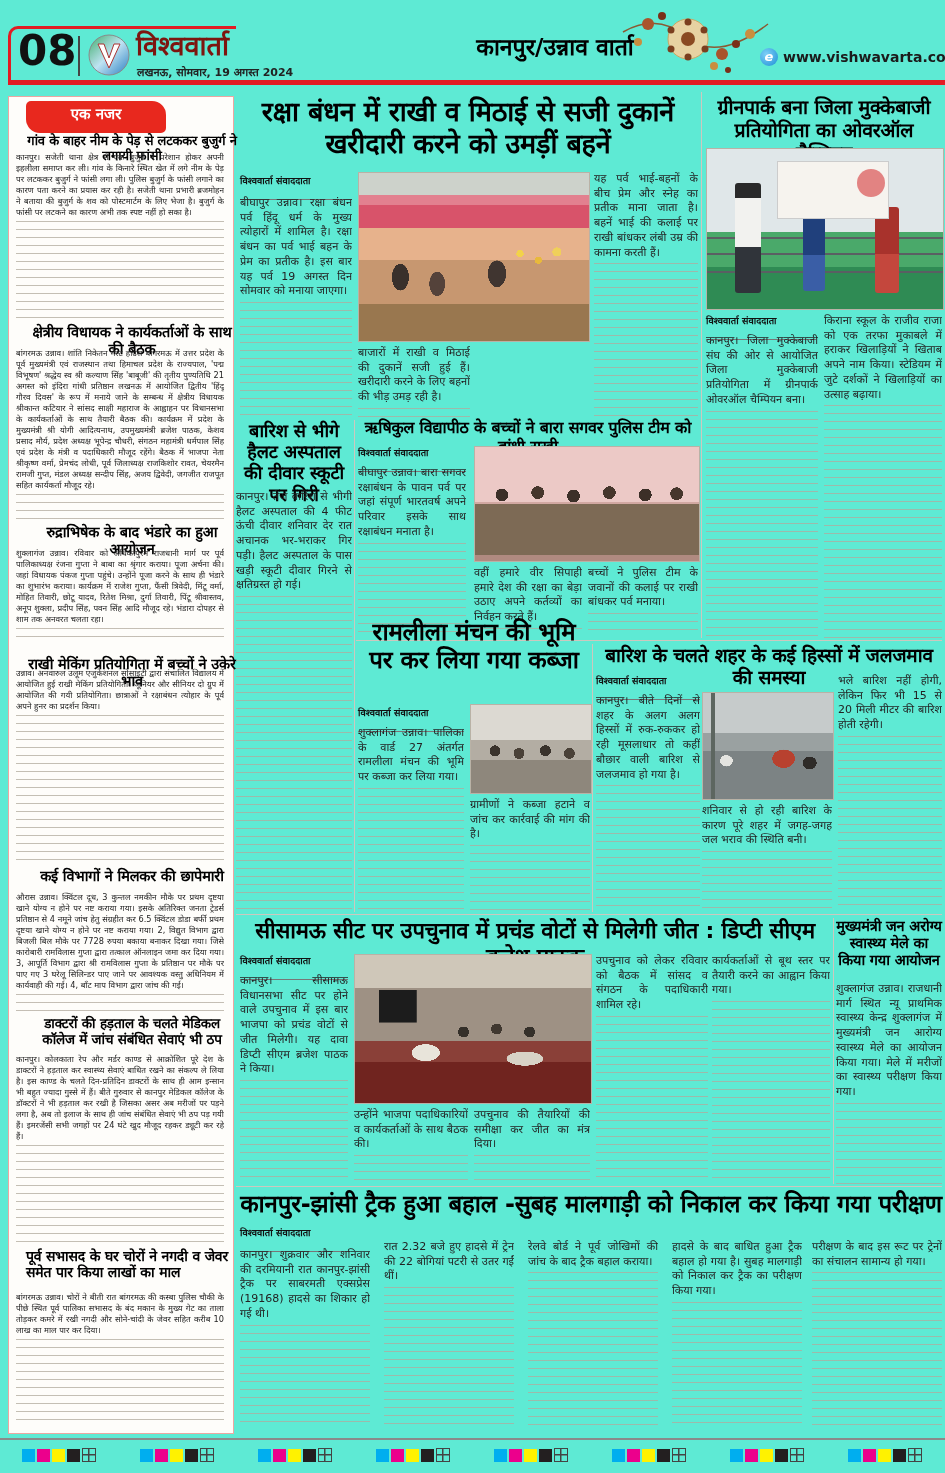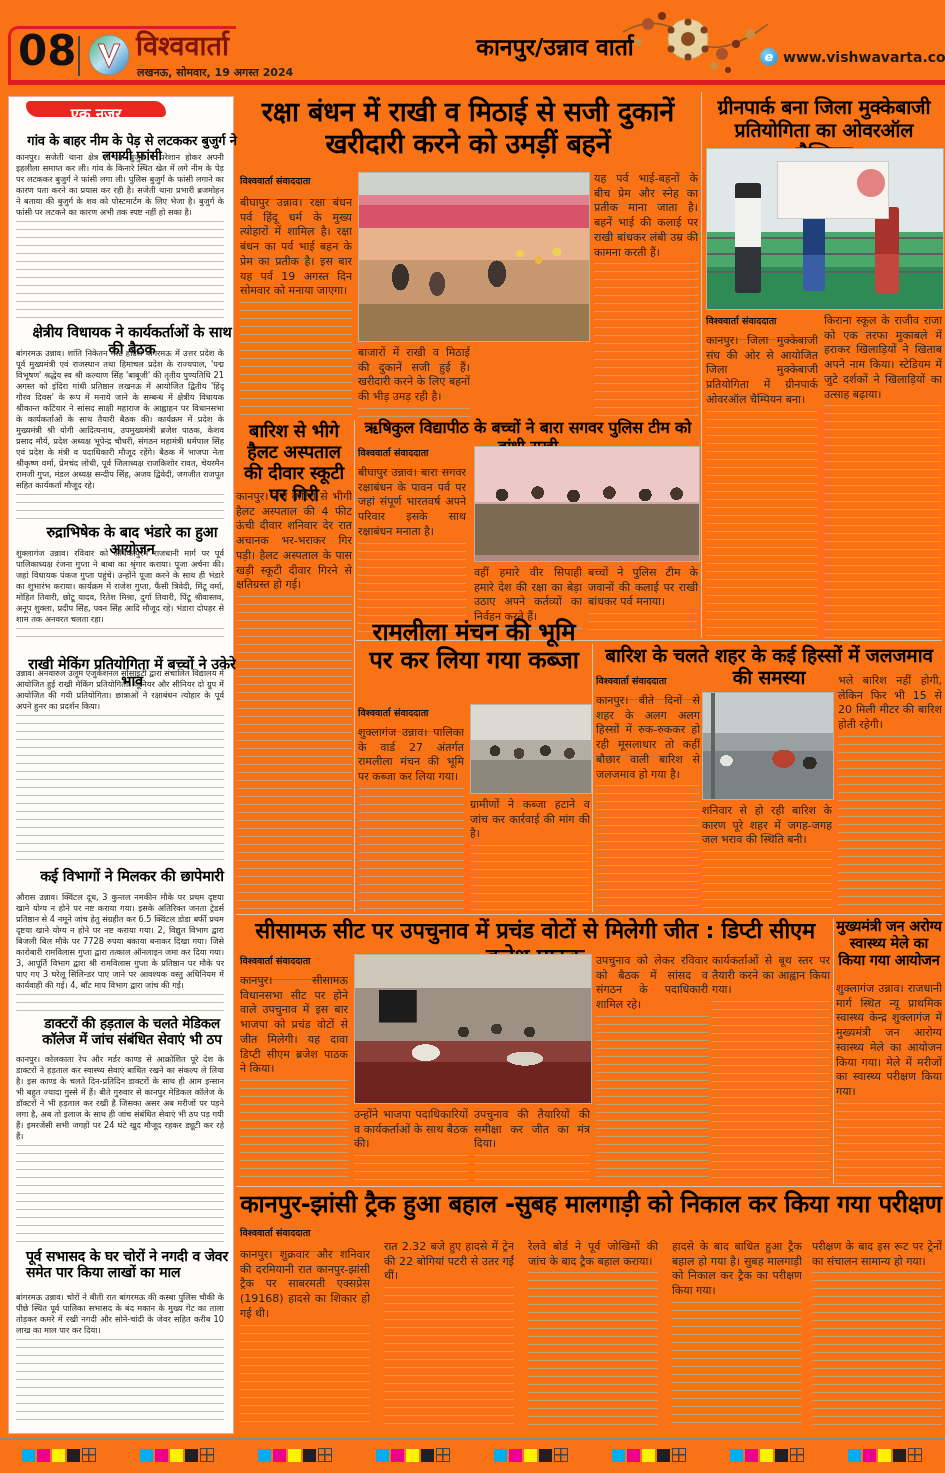--- a/index.html
+++ b/index.html
@@ -1,16 +1,16 @@
 <!DOCTYPE html>
 <html><head>
 <meta charset="utf-8">
 <style>
   html,body{margin:0;padding:0;background:#e9e7e0;}
-  #paper{position:relative;width:945px;height:1473px;margin:0 auto;background:#f97316;
+  #paper{position:relative;width:945px;height:1473px;margin:0 auto;background:#5eead4;
          font-family:"DejaVu Sans","Liberation Sans",sans-serif;color:#1d1d1d;overflow:hidden;}
   .abs{position:absolute;}
   .hl{font-weight:bold;color:#000;text-align:center;line-height:1.18;letter-spacing:-0.2px;}
   .hl-left{font-weight:bold;color:#000;text-align:left;line-height:1.2;letter-spacing:-0.2px;}
   .byline{font-weight:bold;font-size:9.5px;color:#111;border-bottom:1px solid #777;padding-bottom:12px;}
   .body{font-size:11px;line-height:1.34;text-align:justify;color:#222;display:flex;flex-direction:column;overflow:hidden;}
   .body p{margin:0;}
   .fill{flex:1;min-height:6px;margin-top:3px;opacity:.75;
         background:repeating-linear-gradient(to bottom,#b1aa9d 0 1.2px,transparent 1.2px 8px);}
   .vrule{width:1px;background:#cdc8be;}
@@ -129,21 +129,21 @@
     <circle cx="20" cy="40" r="4" fill="#c98e3f"></circle>
       <circle cx="110" cy="68" r="3" fill="#7a2f18"></circle>
   </svg>
 
   <div class="abs" id="website" style="left:760px;top:48px;">
     <span class="ie-icon">e</span>
     <span>www.vishwavarta.com</span>
   </div>
 
   <div class="abs" id="eknazar-box" style="left:8px;top:96px;width:224px;height:1336px;"></div>
-  <div class="abs" id="eknazar-badge" style="left:26px;top:101px;width:140px;height:16px;">एक नजर</div>
+  <div class="abs" id="eknazar-badge" style="left:26px;top:101px;width:140px;height:32px;">एक नजर</div>
 
   <div class="abs brief-head big" style="left:14px;top:134px;width:212px;font-size:13px;">गांव के बाहर नीम के पेड़ से लटककर बुजुर्ग ने लगायी फांसी</div>
   <div class="abs body brief-body" style="left:16px;top:152px;width:208px;height:168px;justify-content:flex-end;">
     <p>कानपुर। सजेती थाना क्षेत्र में एक बुजुर्ग ने परेशान होकर अपनी इहलीला समाप्त कर ली। गांव के किनारे स्थित खेत में लगे नीम के पेड़ पर लटककर बुजुर्ग ने फांसी लगा ली। पुलिस बुजुर्ग के फांसी लगाने का कारण पता करने का प्रयास कर रही है। सजेती थाना प्रभारी ब्रजमोहन ने बताया की बुजुर्ग के शव को पोस्टमार्टम के लिए भेजा है। बुजुर्ग के फांसी पर लटकने का कारण अभी तक स्पष्ट नहीं हो सका है।</p>
       <div class="fill"></div>
   </div>
 
   <div class="abs brief-head big" style="left:14px;top:324px;width:212px;">क्षेत्रीय विधायक ने कार्यकर्ताओं के साथ की बैठक</div>
   <div class="abs body brief-body" style="left:16px;top:348px;width:208px;height:172px;">
     <p>बांगरमऊ उन्नाव। शांति निकेतन गेस्ट हाउस बांगरमऊ में उत्तर प्रदेश के पूर्व मुख्यमंत्री एवं राजस्थान तथा हिमाचल प्रदेश के राज्यपाल, 'पद्म विभूषण' श्रद्धेय स्व श्री कल्याण सिंह 'बाबूजी' की तृतीय पुण्यतिथि 21 अगस्त को इंदिरा गांधी प्रतिष्ठान लखनऊ में आयोजित द्वितीय 'हिंदू गौरव दिवस' के रूप में मनाये जाने के सम्बन्ध में क्षेत्रीय विधायक श्रीकान्त कटियार ने सांसद साक्षी महाराज के आह्वाहन पर विधानसभा के कार्यकर्ताओं के साथ तैयारी बैठक की। कार्यक्रम में प्रदेश के मुख्यमंत्री श्री योगी आदित्यनाथ, उपमुख्यमंत्री ब्रजेश पाठक, केशव प्रसाद मौर्य, प्रदेश अध्यक्ष भूपेन्द्र चौधरी, संगठन महामंत्री धर्मपाल सिंह एवं प्रदेश के मंत्री व पदाधिकारी मौजूद रहेंगे। बैठक में भाजपा नेता श्रीकृष्ण वर्मा, प्रेमचंद लोधी, पूर्व जिलाध्यक्ष राजकिशोर रावत, चेयरमैन रामजी गुप्त, मंडल अध्यक्ष सन्दीप सिंह, अजय द्विवेदी, जगजीत राजपूत सहित कार्यकर्ता मौजूद रहे।</p>

